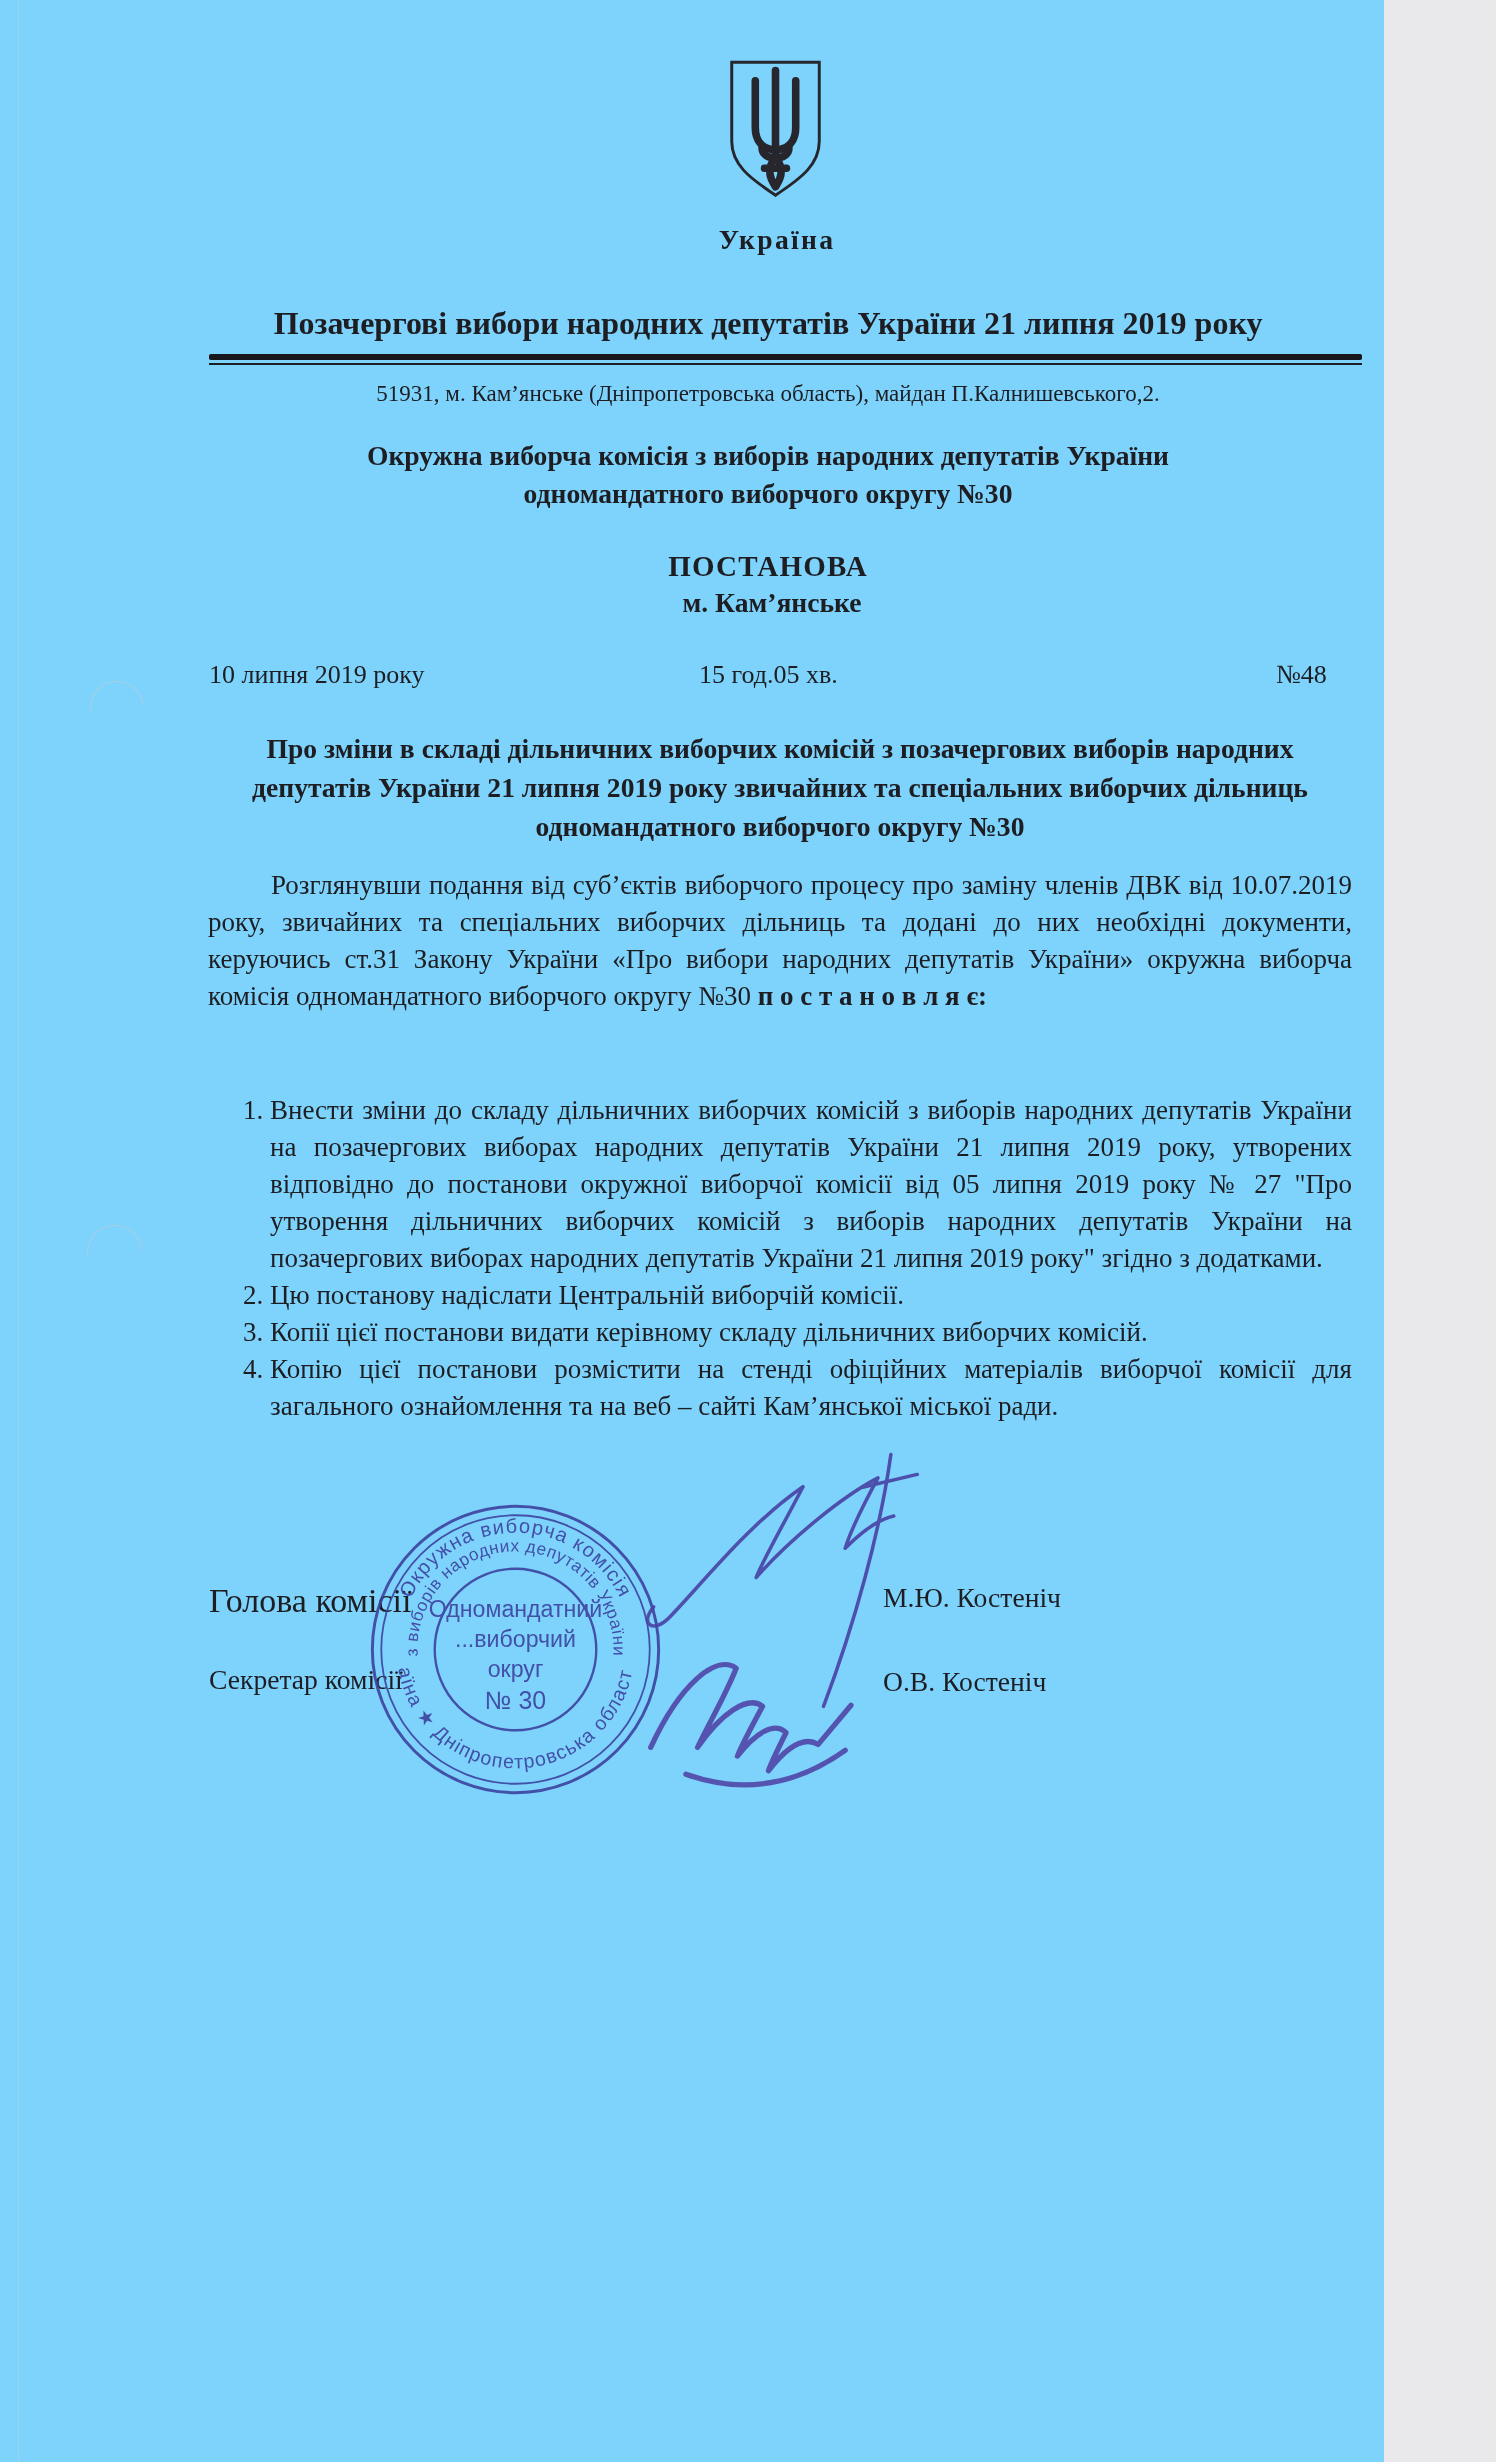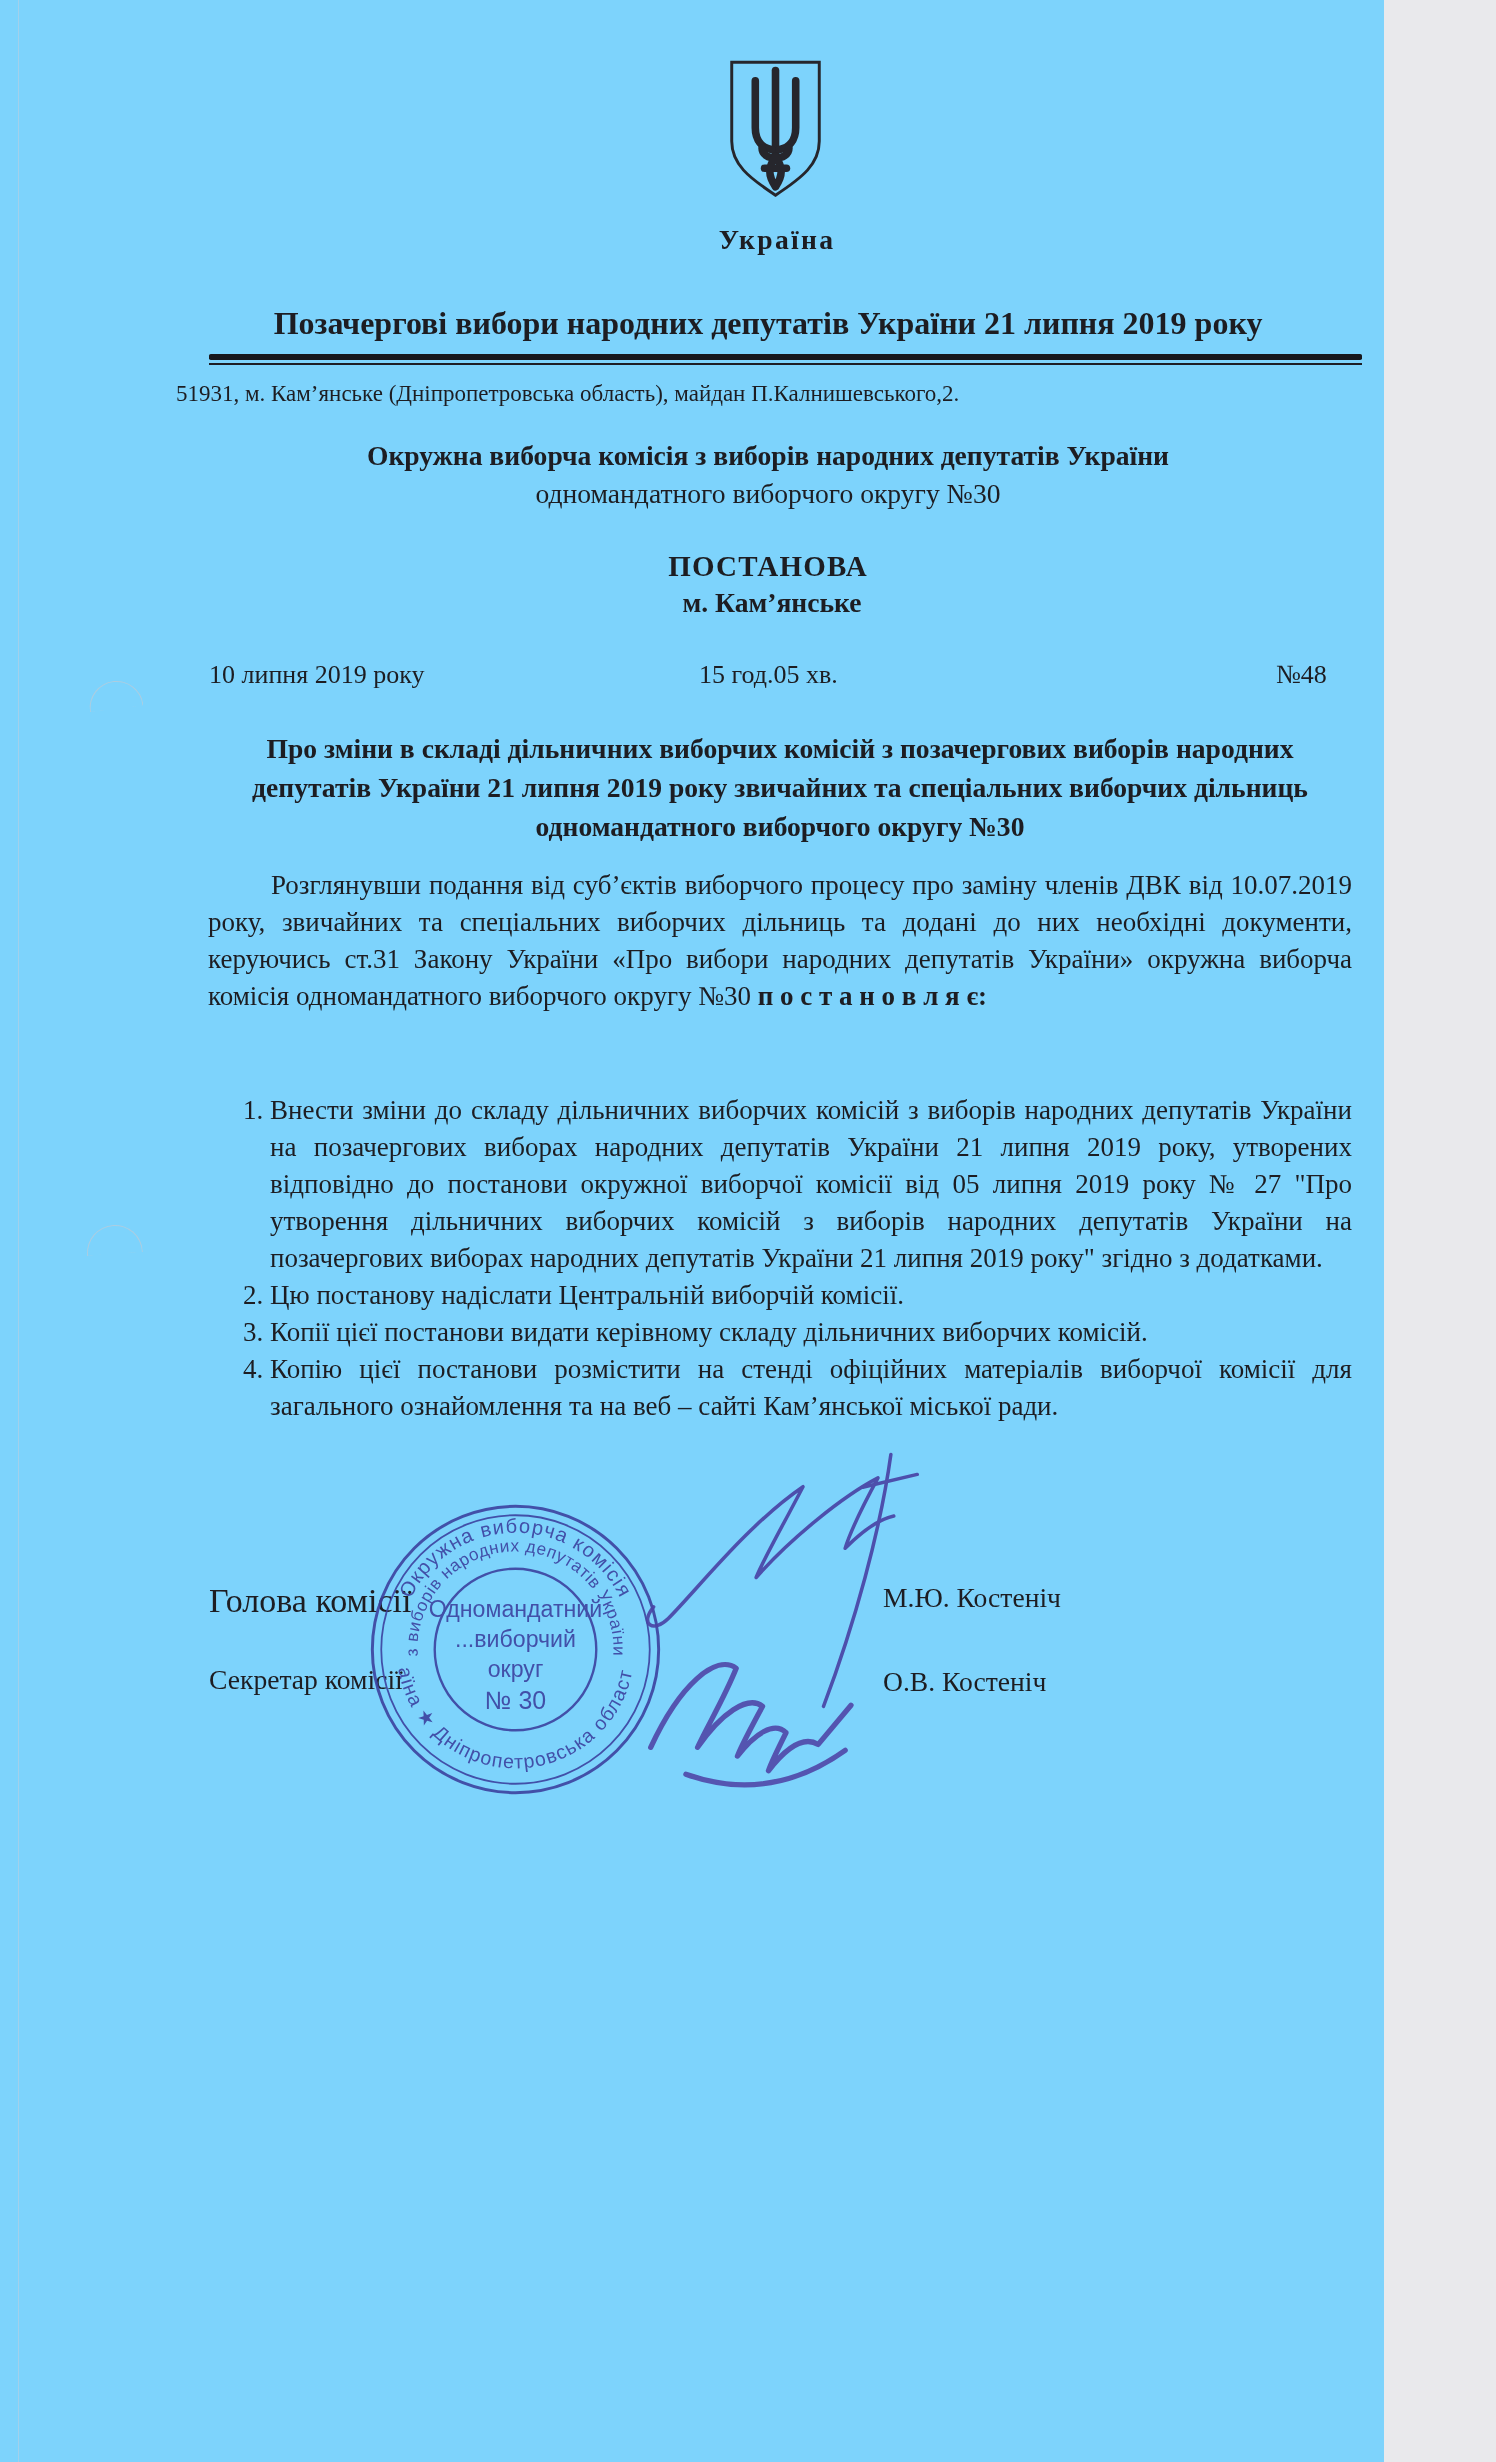--- a/index.html
+++ b/index.html
@@ -17,23 +17,23 @@
   .arc2{left:86px;top:1225px;width:54px;height:28px;border-radius:28px 28px 0 0;transform:rotate(-4deg);}
   
   .emblem{left:725px;top:56px;width:101px;height:147px;}
   .emblem-caption{left:651px;top:224px;width:252px;text-align:center;
     font-size:27.6px;font-weight:bold;letter-spacing:2.3px;}
   
   .header-title{left:176px;top:305px;width:1184px;text-align:center;
     font-size:32px;font-weight:bold;}
   .rule-thick{left:209px;top:354px;width:1153px;height:6.4px;background:#17171c;border-radius:1.8px;}
   .rule-thin{left:209px;top:363px;width:1153px;height:2.3px;background:#1d1d24;}
-  .address{left:176px;top:381px;width:1184px;font-size:23px;}
+  .address{left:176px;top:381px;width:1184px;text-align:center;font-size:23px;}
   .commission-1{left:176px;top:440px;width:1184px;text-align:center;font-size:27.6px;font-weight:bold;}
-  .commission-2{left:176px;top:478px;width:1184px;text-align:center;font-size:27.6px;font-weight:normal;}
+  .commission-2{left:176px;top:478px;width:1184px;text-align:center;font-size:27.6px;font-weight:bold;}
   .doc-type{left:176px;top:550px;width:1184px;text-align:center;font-size:29px;font-weight:bold;letter-spacing:1.2px;}
   .doc-city{left:180px;top:587px;width:1184px;text-align:center;font-size:27.6px;font-weight:bold;}
   .meta-date{left:209px;top:660px;font-size:26px;}
   .meta-time{left:699px;top:660px;font-size:26px;}
   .meta-number{left:1276px;top:660px;font-size:26px;}
   .subject{left:229px;top:729px;width:1102px;text-align:center;
     font-size:27.6px;font-weight:bold;line-height:39px;}
   .preamble{left:208px;top:867px;width:1144px;font-size:27px;line-height:37px;
     text-align:justify;text-indent:63px;margin:0;}
   .resolves{font-weight:bold;}

